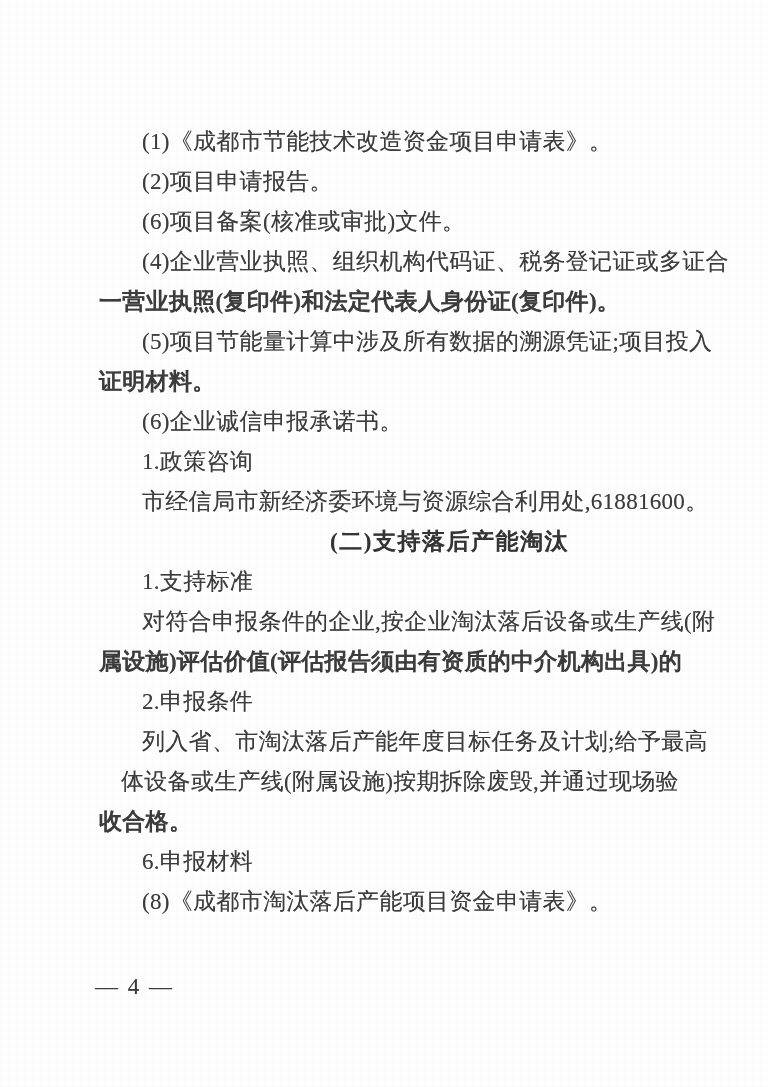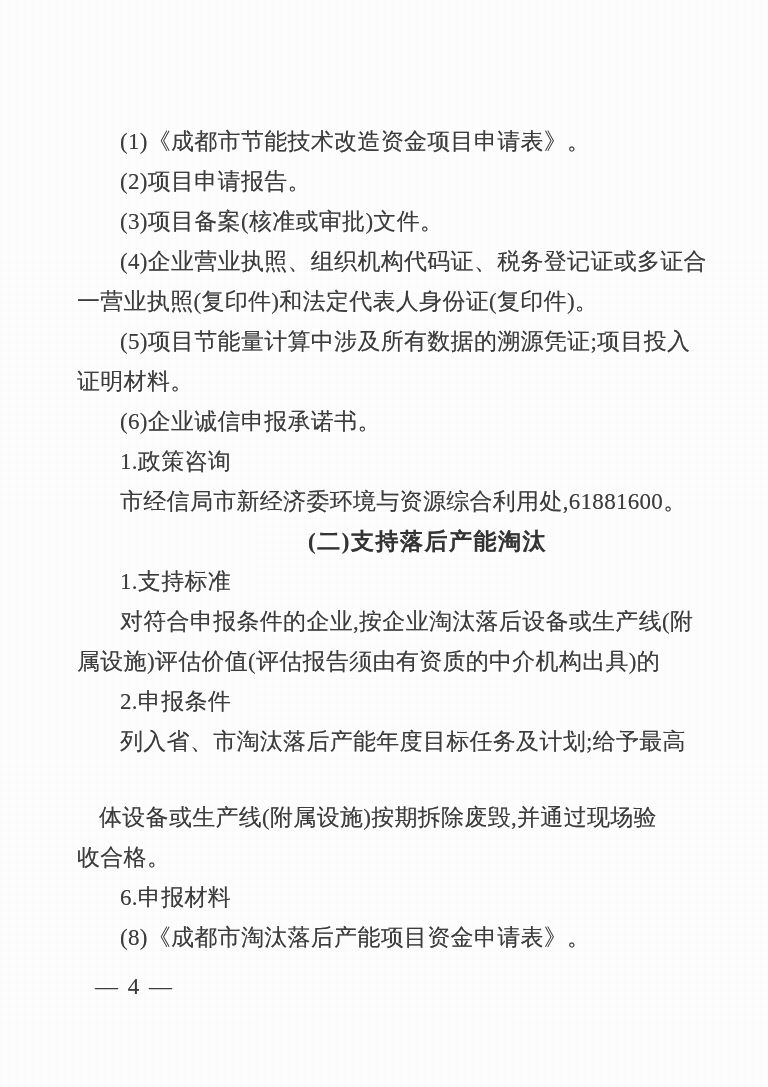--- a/index.html
+++ b/index.html
@@ -19,35 +19,35 @@
     background-color: var(--page-bg, #fdfdfd);
     
     background-image:
       repeating-linear-gradient(0deg,  rgba(120,120,130,0.016) 0 1px, transparent 1px 8px),
       repeating-linear-gradient(90deg, rgba(120,120,130,0.016) 0 1px, transparent 1px 8px);
     font-family: "Liberation Serif", "DejaVu Serif", serif;
     color: var(--text-color, #3c3c3c);
   }
   .text-block {
     position: absolute;
-    left: 77px;
+    left: 99px;
     top: 122px;
     width: 658px;
   }
   .line {
     font-size: 23px;
     line-height: 40px;
     white-space: nowrap;
     letter-spacing: 0.3px;
     
     text-shadow: 0 0 0.5px rgba(70,70,70,0.55);
   }
   .indent-para { padding-left: 43px; }
-  .indent-half { padding-left: 22px; margin-top: 36px; }
-  .indent-none { padding-left: 0; }
+  .indent-half { padding-left: 22px; }
+  .indent-none { padding-left: 0; font-weight: bold; }
   .heading {
     font-weight: bold;
     color: #343434;
     letter-spacing: 1.5px;
     text-align: center;
   }
   .page-number {
     position: absolute;
     left: 95px;
     top: 967px;
@@ -58,21 +58,21 @@
     text-shadow: 0 0 0.5px rgba(70,70,70,0.55);
   }
 </style>
 </head>
 <body>
 
 <div class="page" style="--page-bg: #fdfdfd; --text-color: #3c3c3c;">
   <div class="text-block">
       <div class="line indent-para">(1)《成都市节能技术改造资金项目申请表》。</div>
       <div class="line indent-para">(2)项目申请报告。</div>
-      <div class="line indent-para">(3)项目备案(核准或审批)文件。</div>
+      <div class="line indent-para">(6)项目备案(核准或审批)文件。</div>
       <div class="line indent-para">(4)企业营业执照、组织机构代码证、税务登记证或多证合</div>
       <div class="line indent-none">一营业执照(复印件)和法定代表人身份证(复印件)。</div>
       <div class="line indent-para">(5)项目节能量计算中涉及所有数据的溯源凭证;项目投入</div>
       <div class="line indent-none">证明材料。</div>
       <div class="line indent-para">(6)企业诚信申报承诺书。</div>
       <div class="line indent-para">1.政策咨询</div>
       <div class="line indent-para">市经信局市新经济委环境与资源综合利用处,61881600。</div>
       <div class="line indent-para heading">(二)支持落后产能淘汰</div>
       <div class="line indent-para">1.支持标准</div>
       <div class="line indent-para">对符合申报条件的企业,按企业淘汰落后设备或生产线(附</div>

